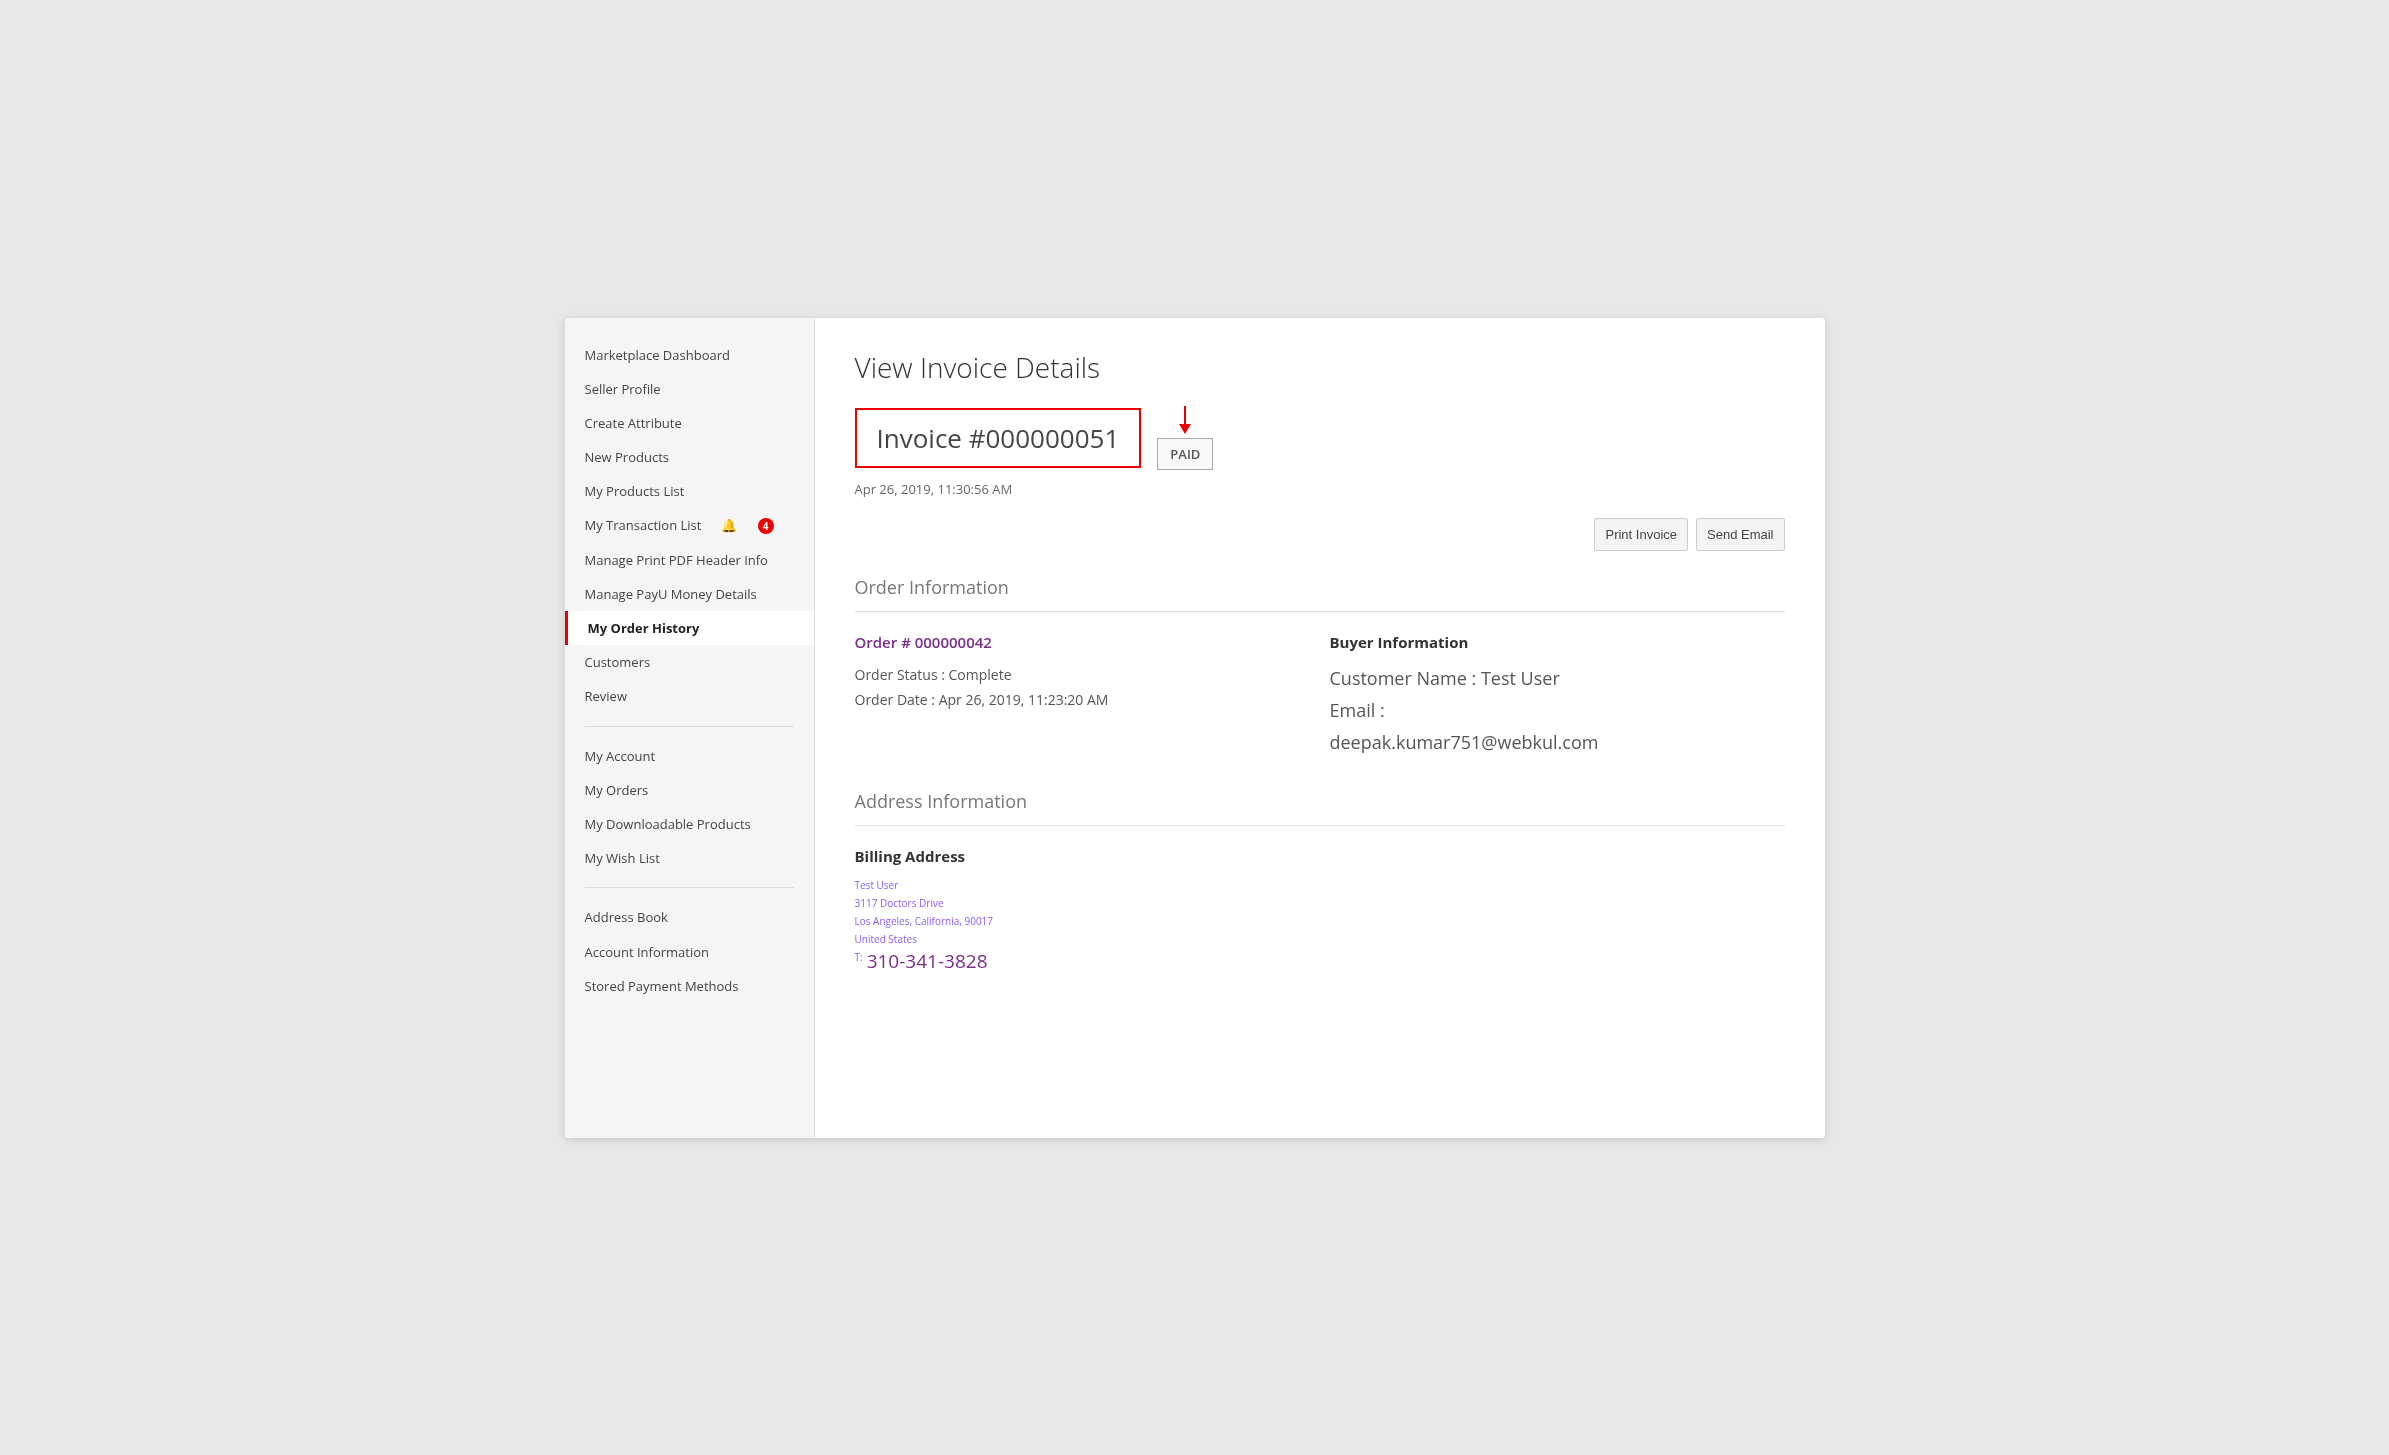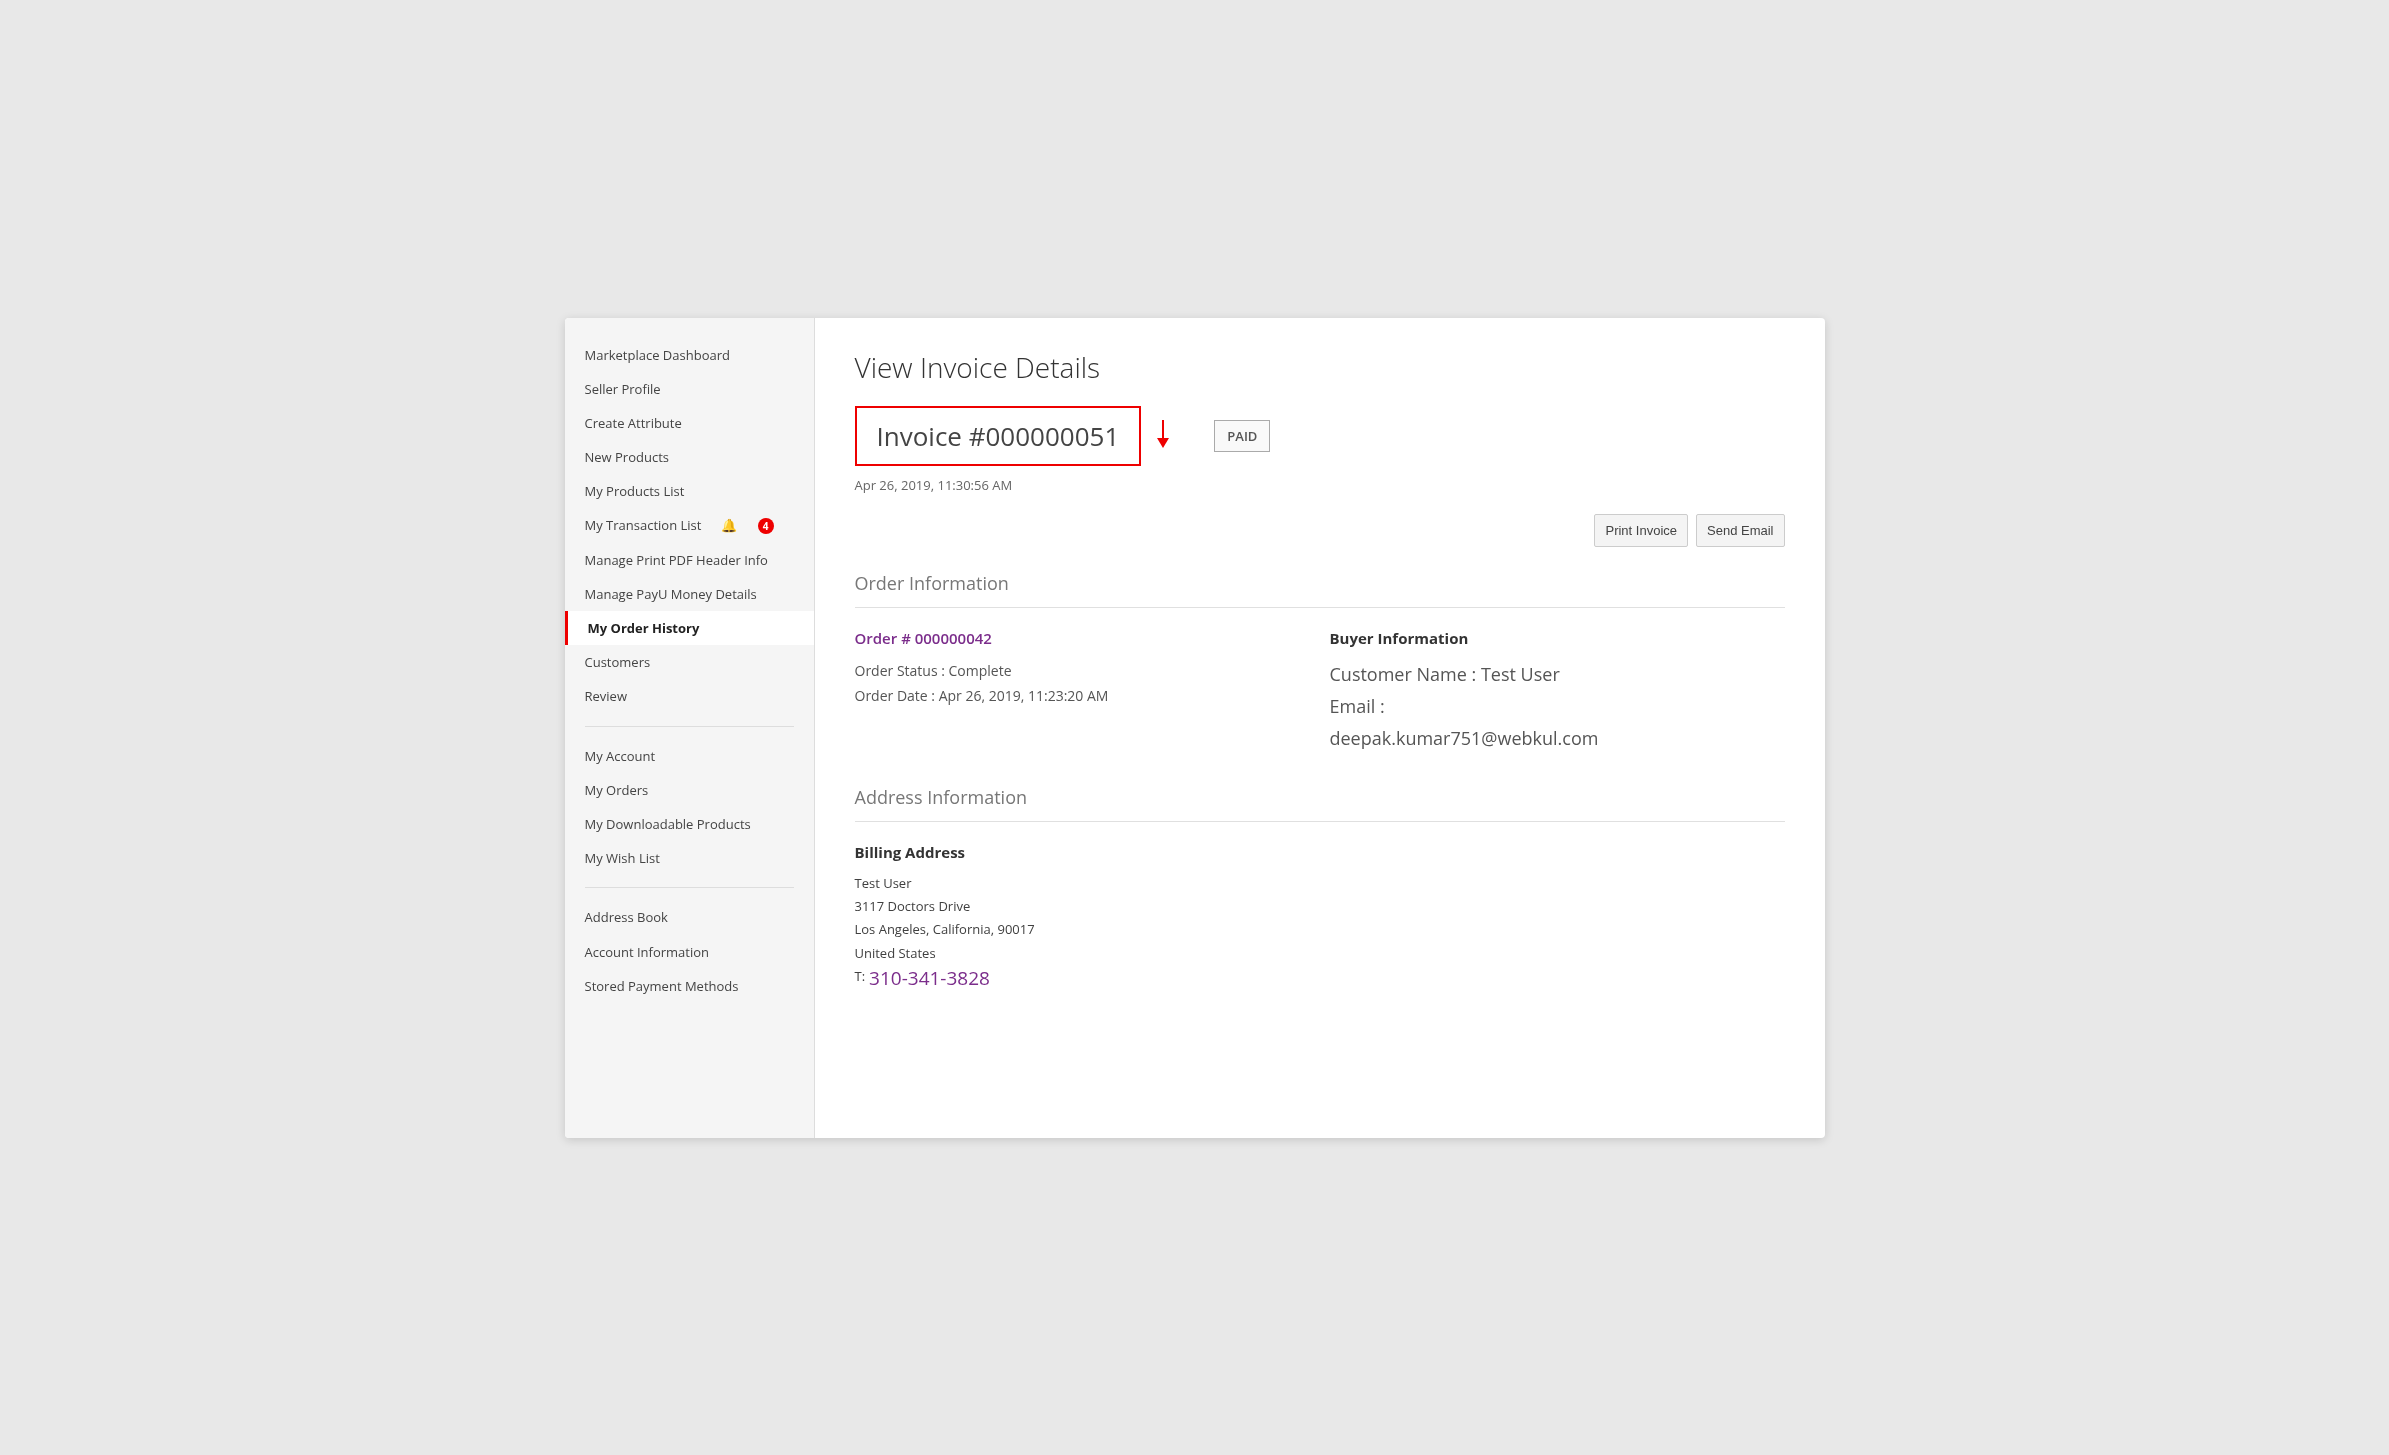--- a/index.html
+++ b/index.html
@@ -169,22 +169,22 @@
     .address-section {
       margin-top: 14px;
     }
     .address-title {
       font-size: 15px;
       font-weight: 700;
       color: #333;
       margin-bottom: 10px;
     }
     .address-line {
-      font-size: 13px;
-      color: #404040;
+      font-size: 10px;
+      color: #8b5cf6;
       line-height: 1.8;
     }
     .address-phone {
       font-size: 19px;
       color: #7b2d8b;
     }
   </style>
 </head>
 <body>
 
@@ -226,21 +226,21 @@
       <div class="sidebar-item">Account Information</div>
       <div class="sidebar-item">Stored Payment Methods</div>
     </div>
   </nav>
 
   <main class="content">
     <h1 class="page-title">View Invoice Details</h1>
 
     <div class="invoice-header-row">
       <div class="invoice-number-box">Invoice #000000051</div>
-      <div style="display:flex;flex-direction:row;align-items:center;gap:45px;">
+      <div style="display:flex;flex-direction:column;align-items:center;">
         <div style="display:flex;flex-direction:column;align-items:center;color:#e00;margin-bottom:4px;">
           <div style="width:2px;height:18px;background:#e00;"></div>
           <div style="width:0;height:0;border-left:6px solid transparent;border-right:6px solid transparent;border-top:10px solid #e00;"></div>
         </div>
         <div class="paid-badge">PAID</div>
       </div>
     </div>
 
     <div class="invoice-date">Apr 26, 2019, 11:30:56 AM</div>
 

